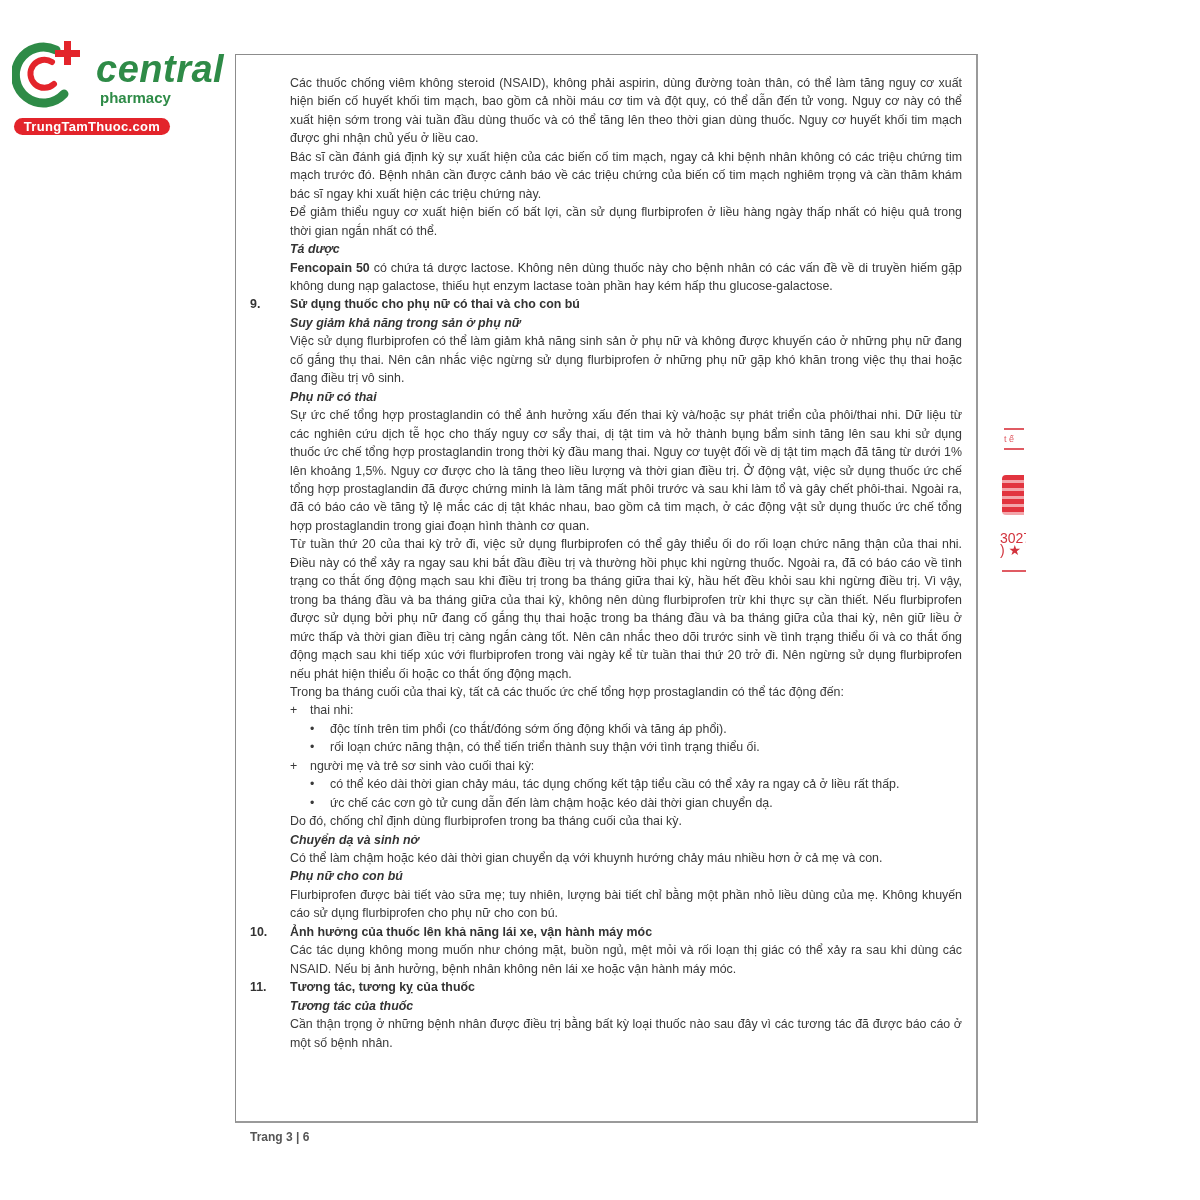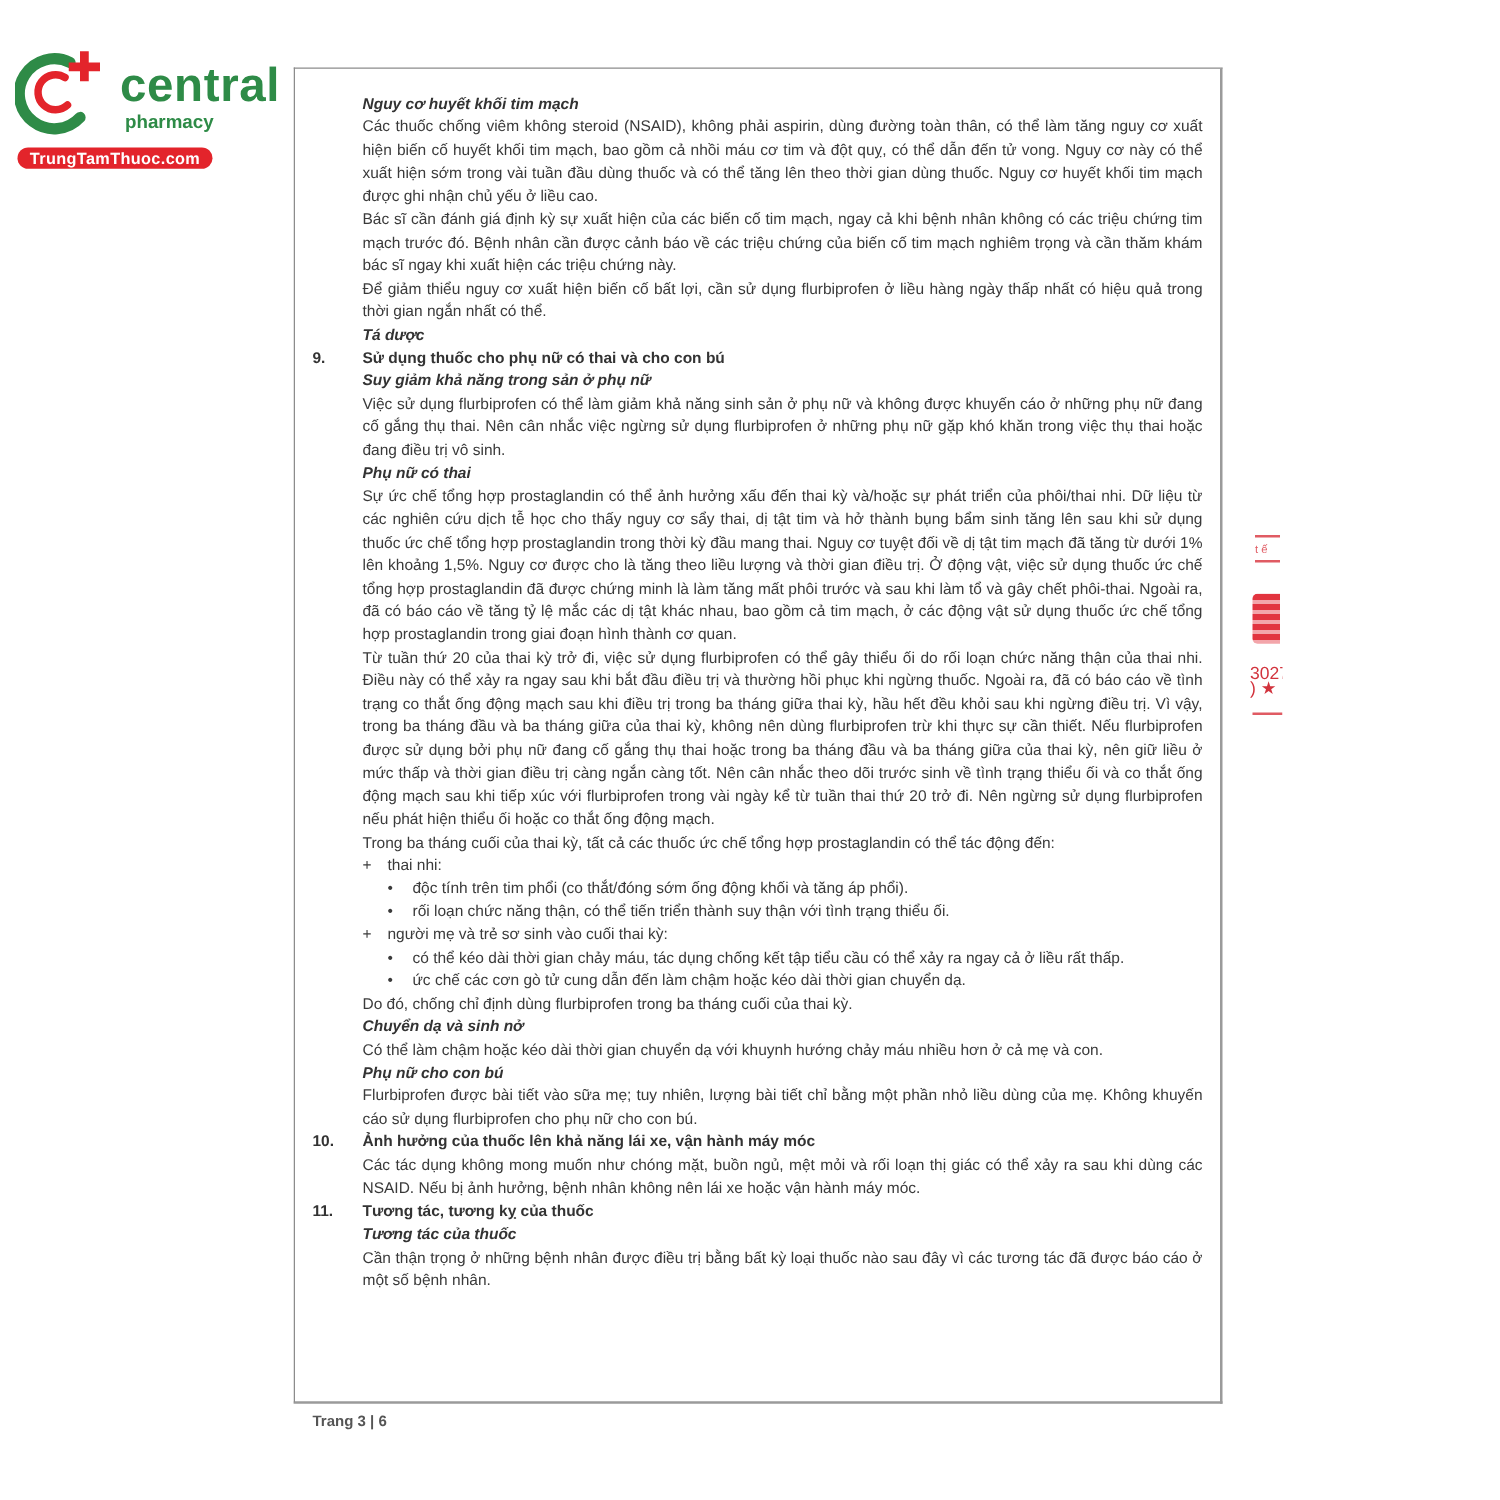--- a/index.html
+++ b/index.html
@@ -2,21 +2,21 @@
 <html><head>
 <meta charset="utf-8">
 <style>
   html, body { margin:0; padding:0; }
   body {
     width:1200px; height:1200px; background:#ffffff; position:relative; overflow:hidden;
     font-family:"Liberation Sans", sans-serif; color:#3a3a3a;
   }
   .logo { position:absolute; left:10px; top:38px; width:205px; height:100px; }
   .logo-mark { position:absolute; left:2px; top:0; width:72px; height:72px; }
-  .logo-word { position:absolute; left:86px; top:12px; font-size:38px; font-weight:bold; color:#2e8b47; letter-spacing:0.5px; line-height:1; }
+  .logo-word { position:absolute; left:86px; top:12px; font-size:38px; font-weight:bold; color:#2e8b47; letter-spacing:0.5px; line-height:1;font-style:italic; }
   .logo-sub { position:absolute; left:90px; top:52px; font-size:15px; font-weight:bold; color:#2e8b47; line-height:1; }
   .logo-banner { position:absolute; left:4px; top:80px; width:156px; height:17px; background:#e3242b; border-radius:9px; color:#fff; font-size:13px; font-weight:bold; text-align:center; line-height:17px; letter-spacing:0.3px; }
 
   .page-box {
     position:absolute; left:235px; top:54px; width:743px; height:1069px;
     border:1px solid #8c8c8c; border-right:2px solid #9a9a9a; border-bottom:2px solid #9a9a9a;
     box-sizing:border-box;
   }
   .content { position:absolute; left:14px; top:19px; width:712px; font-size:12.4px; line-height:18.45px; }
   .p { margin:0; text-align:justify; padding-left:40px; }
@@ -47,25 +47,25 @@
     <rect x="52" y="3" width="7" height="24" fill="#e3242b"></rect>
     <rect x="43" y="12" width="25" height="7" fill="#e3242b"></rect>
   </svg>
   <div class="logo-word">central</div>
   <div class="logo-sub">pharmacy</div>
   <div class="logo-banner">TrungTamThuoc.com</div>
 </div>
 
 <div class="page-box">
   <div class="content" id="doc-content">
-      <p class="sub">Nguy cơ huyết khối tim mạch</p>
       <p class="p">Các thuốc chống viêm không steroid (NSAID), không phải aspirin, dùng đường toàn thân, có thể làm tăng nguy cơ xuất hiện biến cố huyết khối tim mạch, bao gồm cả nhồi máu cơ tim và đột quỵ, có thể dẫn đến tử vong. Nguy cơ này có thể xuất hiện sớm trong vài tuần đầu dùng thuốc và có thể tăng lên theo thời gian dùng thuốc. Nguy cơ huyết khối tim mạch được ghi nhận chủ yếu ở liều cao.</p>
       <p class="p">Bác sĩ cần đánh giá định kỳ sự xuất hiện của các biến cố tim mạch, ngay cả khi bệnh nhân không có các triệu chứng tim mạch trước đó. Bệnh nhân cần được cảnh báo về các triệu chứng của biến cố tim mạch nghiêm trọng và cần thăm khám bác sĩ ngay khi xuất hiện các triệu chứng này.</p>
       <p class="p">Để giảm thiểu nguy cơ xuất hiện biến cố bất lợi, cần sử dụng flurbiprofen ở liều hàng ngày thấp nhất có hiệu quả trong thời gian ngắn nhất có thể.</p>
       <p class="sub">Tá dược</p>
+      <p class="p"><b class="brand">Fencopain 50</b><span> có chứa tá dược lactose. Không nên dùng thuốc này cho bệnh nhân có các vấn đề về di truyền hiếm gặp không dung nạp galactose, thiếu hụt enzym lactase toàn phần hay kém hấp thu glucose-galactose.</span></p>
       <p class="sec">
         <span class="num">9.</span>
         <span>Sử dụng thuốc cho phụ nữ có thai và cho con bú</span>
       </p>
       <p class="sub">Suy giảm khả năng trong sản ở phụ nữ</p>
       <p class="p">Việc sử dụng flurbiprofen có thể làm giảm khả năng sinh sản ở phụ nữ và không được khuyến cáo ở những phụ nữ đang cố gắng thụ thai. Nên cân nhắc việc ngừng sử dụng flurbiprofen ở những phụ nữ gặp khó khăn trong việc thụ thai hoặc đang điều trị vô sinh.</p>
       <p class="sub">Phụ nữ có thai</p>
       <p class="p">Sự ức chế tổng hợp prostaglandin có thể ảnh hưởng xấu đến thai kỳ và/hoặc sự phát triển của phôi/thai nhi. Dữ liệu từ các nghiên cứu dịch tễ học cho thấy nguy cơ sẩy thai, dị tật tim và hở thành bụng bẩm sinh tăng lên sau khi sử dụng thuốc ức chế tổng hợp prostaglandin trong thời kỳ đầu mang thai. Nguy cơ tuyệt đối về dị tật tim mạch đã tăng từ dưới 1% lên khoảng 1,5%. Nguy cơ được cho là tăng theo liều lượng và thời gian điều trị. Ở động vật, việc sử dụng thuốc ức chế tổng hợp prostaglandin đã được chứng minh là làm tăng mất phôi trước và sau khi làm tổ và gây chết phôi-thai. Ngoài ra, đã có báo cáo về tăng tỷ lệ mắc các dị tật khác nhau, bao gồm cả tim mạch, ở các động vật sử dụng thuốc ức chế tổng hợp prostaglandin trong giai đoạn hình thành cơ quan.</p>
       <p class="p">Từ tuần thứ 20 của thai kỳ trở đi, việc sử dụng flurbiprofen có thể gây thiểu ối do rối loạn chức năng thận của thai nhi. Điều này có thể xảy ra ngay sau khi bắt đầu điều trị và thường hồi phục khi ngừng thuốc. Ngoài ra, đã có báo cáo về tình trạng co thắt ống động mạch sau khi điều trị trong ba tháng giữa thai kỳ, hầu hết đều khỏi sau khi ngừng điều trị. Vì vậy, trong ba tháng đầu và ba tháng giữa của thai kỳ, không nên dùng flurbiprofen trừ khi thực sự cần thiết. Nếu flurbiprofen được sử dụng bởi phụ nữ đang cố gắng thụ thai hoặc trong ba tháng đầu và ba tháng giữa của thai kỳ, nên giữ liều ở mức thấp và thời gian điều trị càng ngắn càng tốt. Nên cân nhắc theo dõi trước sinh về tình trạng thiểu ối và co thắt ống động mạch sau khi tiếp xúc với flurbiprofen trong vài ngày kể từ tuần thai thứ 20 trở đi. Nên ngừng sử dụng flurbiprofen nếu phát hiện thiểu ối hoặc co thắt ống động mạch.</p>
       <p class="p">Trong ba tháng cuối của thai kỳ, tất cả các thuốc ức chế tổng hợp prostaglandin có thể tác động đến:</p>

